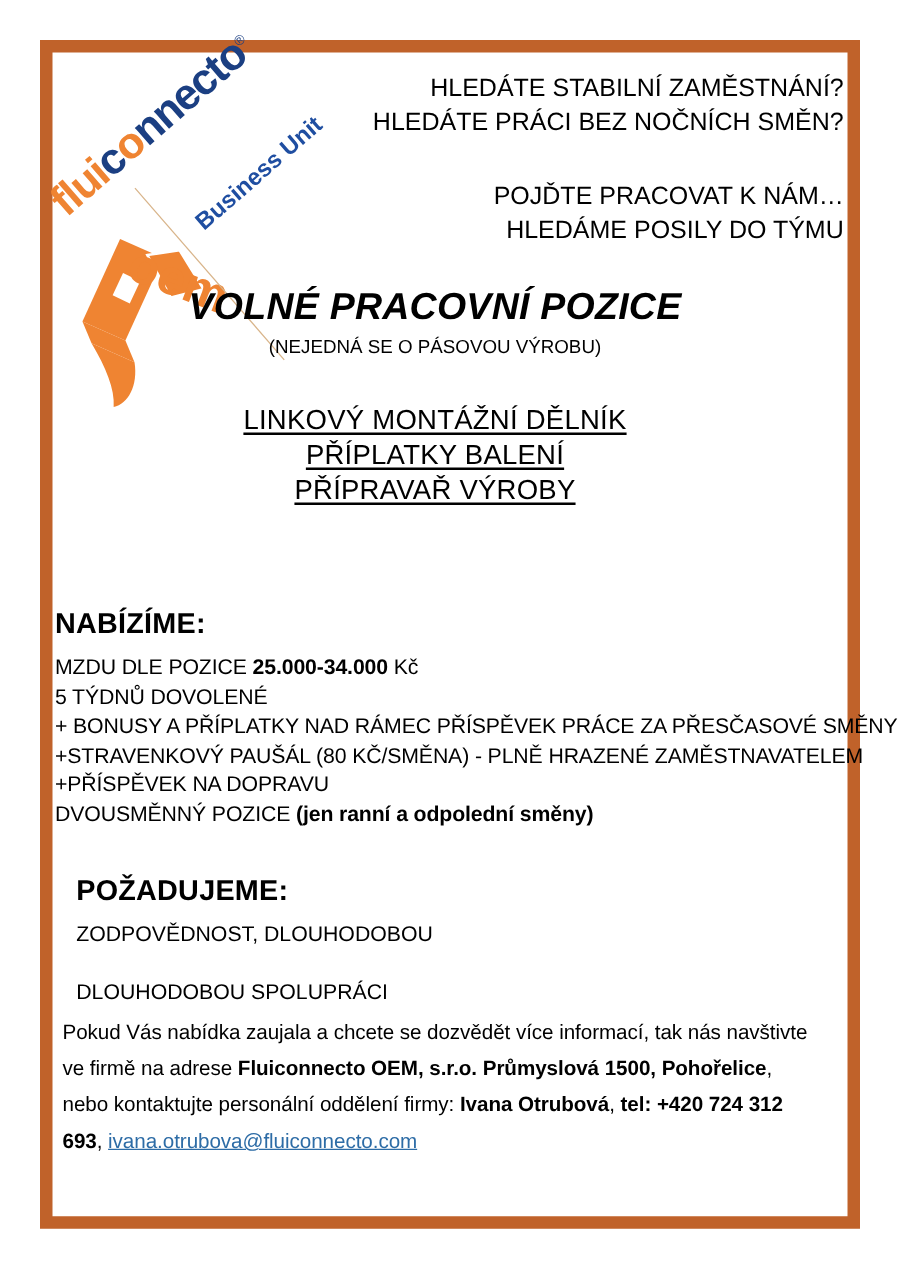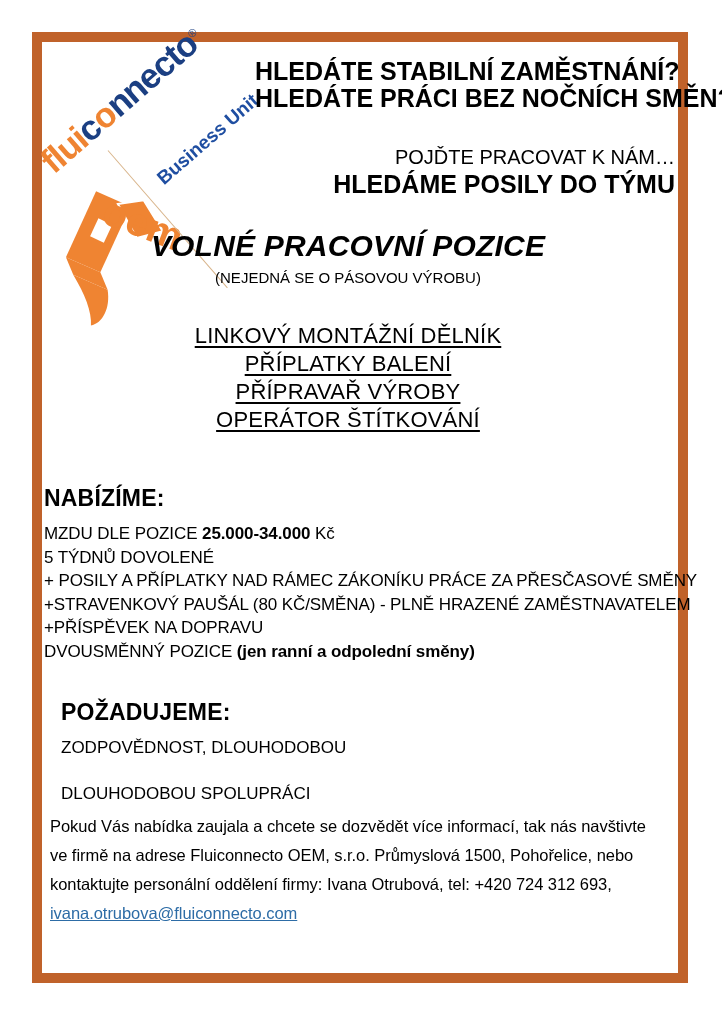--- a/index.html
+++ b/index.html
@@ -108,23 +108,23 @@
 
   
   .headline {
     position: absolute;
     left: 255px;
     top: 58px;
     width: 420px;
     text-align: right;
   }
   .headline .hl {
-    font-size: 25px;
+    font-size: 20px;
     line-height: 27px;
-    font-weight: bold;
+    font-weight: normal;
     letter-spacing: 0px;
     white-space: nowrap;
   }
   .headline .hl.light {
     font-weight: normal;
     font-size: 20px;
     margin-top: 32px;
   }
 
   
@@ -208,21 +208,21 @@
   .contact {
     position: absolute;
     left: 50px;
     top: 812px;
     width: 600px;
     font-size: 16.5px;
     line-height: 29px;
     text-align: left;
     letter-spacing: -0.05px;
   }
-  .contact b { font-weight: normal; }
+  .contact b { font-weight: bold; }
   .contact .email {
     color: #2d6ca6;
     text-decoration: underline;
   }
 </style>
 </head>
 <body>
 
 <div class="poster">
 
@@ -265,32 +265,31 @@
 
   <div class="title-block">
     <div class="main-title">VOLNÉ PRACOVNÍ POZICE</div>
     <div class="subtitle">(NEJEDNÁ SE O PÁSOVOU VÝROBU)</div>
   </div>
 
   <div class="positions">
     <div class="position">LINKOVÝ MONTÁŽNÍ DĚLNÍK</div>
     <div class="position">PŘÍPLATKY BALENÍ</div>
     <div class="position">PŘÍPRAVAŘ VÝROBY</div>
-    <div class="position">OPERÁTOR ŠTÍTKOVÁNÍ</div>
   </div>
 
   <div class="offers">
     <div class="section-heading">NABÍZÍME:</div>
 
     <div class="line first-line">
       <span>MZDU DLE POZICE </span><b>25.000-34.000</b><span> Kč</span>
     </div>
 
     <div class="line">5 TÝDNŮ DOVOLENÉ</div>
-    <div class="line">+ POSILY A PŘÍPLATKY NAD RÁMEC ZÁKONÍKU PRÁCE ZA PŘESČASOVÉ SMĚNY</div>
+    <div class="line">+ BONUSY A PŘÍPLATKY NAD RÁMEC PŘÍSPĚVEK PRÁCE ZA PŘESČASOVÉ SMĚNY</div>
     <div class="line">+STRAVENKOVÝ PAUŠÁL (80 KČ/SMĚNA) - PLNĚ HRAZENÉ ZAMĚSTNAVATELEM</div>
     <div class="line">+PŘÍSPĚVEK NA DOPRAVU</div>
 
     <div class="line">
       <span>DVOUSMĚNNÝ POZICE </span><b>(jen ranní a odpolední směny)</b>
     </div>
   </div>
 
   <div class="requirements">
     <div class="section-heading">POŽADUJEME:</div>

